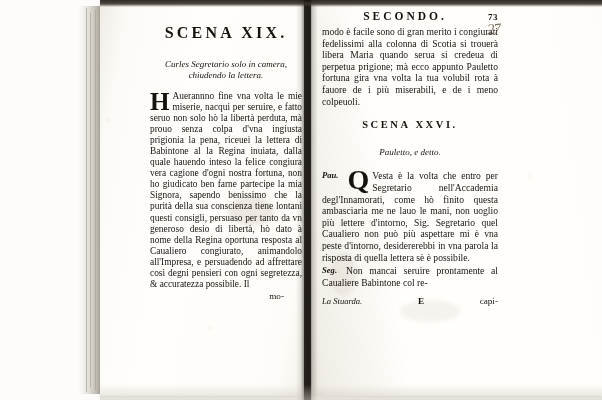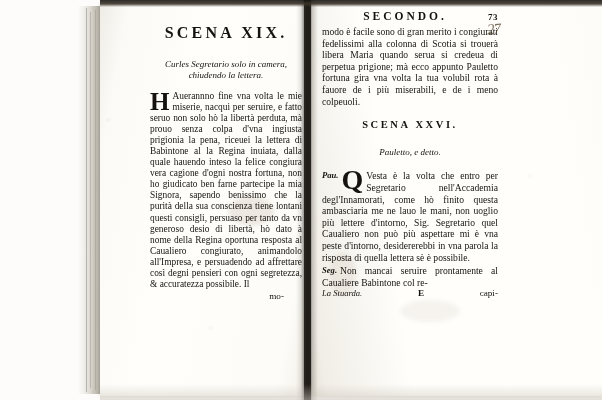--- a/index.html
+++ b/index.html
@@ -77,24 +77,24 @@
     text-justify:inter-word;-webkit-hyphens:none;hyphens:none;
   }
   .body.right{font-size:9.6px;line-height:11.6px;}
 
   .dropcap{
     float:left;font-size:25px;line-height:19px;font-weight:bold;
     margin:1px 3px 0 0;font-family:"Liberation Serif", serif;
   }
   .dropcap.q{font-size:28px;line-height:20px;margin-top:0px;}
 
-  .speaker{font-style:italic;font-size:8.6px;font-weight:bold;float:left;margin-right:3px;}
+  .speaker{font-style:italic;font-size:8.6px;font-weight:bold;float:left;margin-right:9px;}
 
   .catch{text-align:right;font-size:9.2px;margin-top:1px;padding-right:18px;}
-  .footline{display:flex;align-items:baseline;font-size:9.2px;margin-top:0px;}
+  .footline{display:flex;align-items:baseline;font-size:9.2px;margin-top:8px;}
   .footline .sig-title{font-style:italic;font-size:8.6px;flex:0 0 auto;}
   .footline .sig{flex:1;text-align:center;font-weight:bold;}
   .footline .catchword{flex:0 0 auto;}
 
   .marginalia{
     position:absolute;left:487px;top:21px;
     font-family:"Liberation Serif", serif;
     font-size:15px;color:#5d5038;transform:rotate(-5deg);
     font-style:italic;letter-spacing:-1px;opacity:.82;
   }

